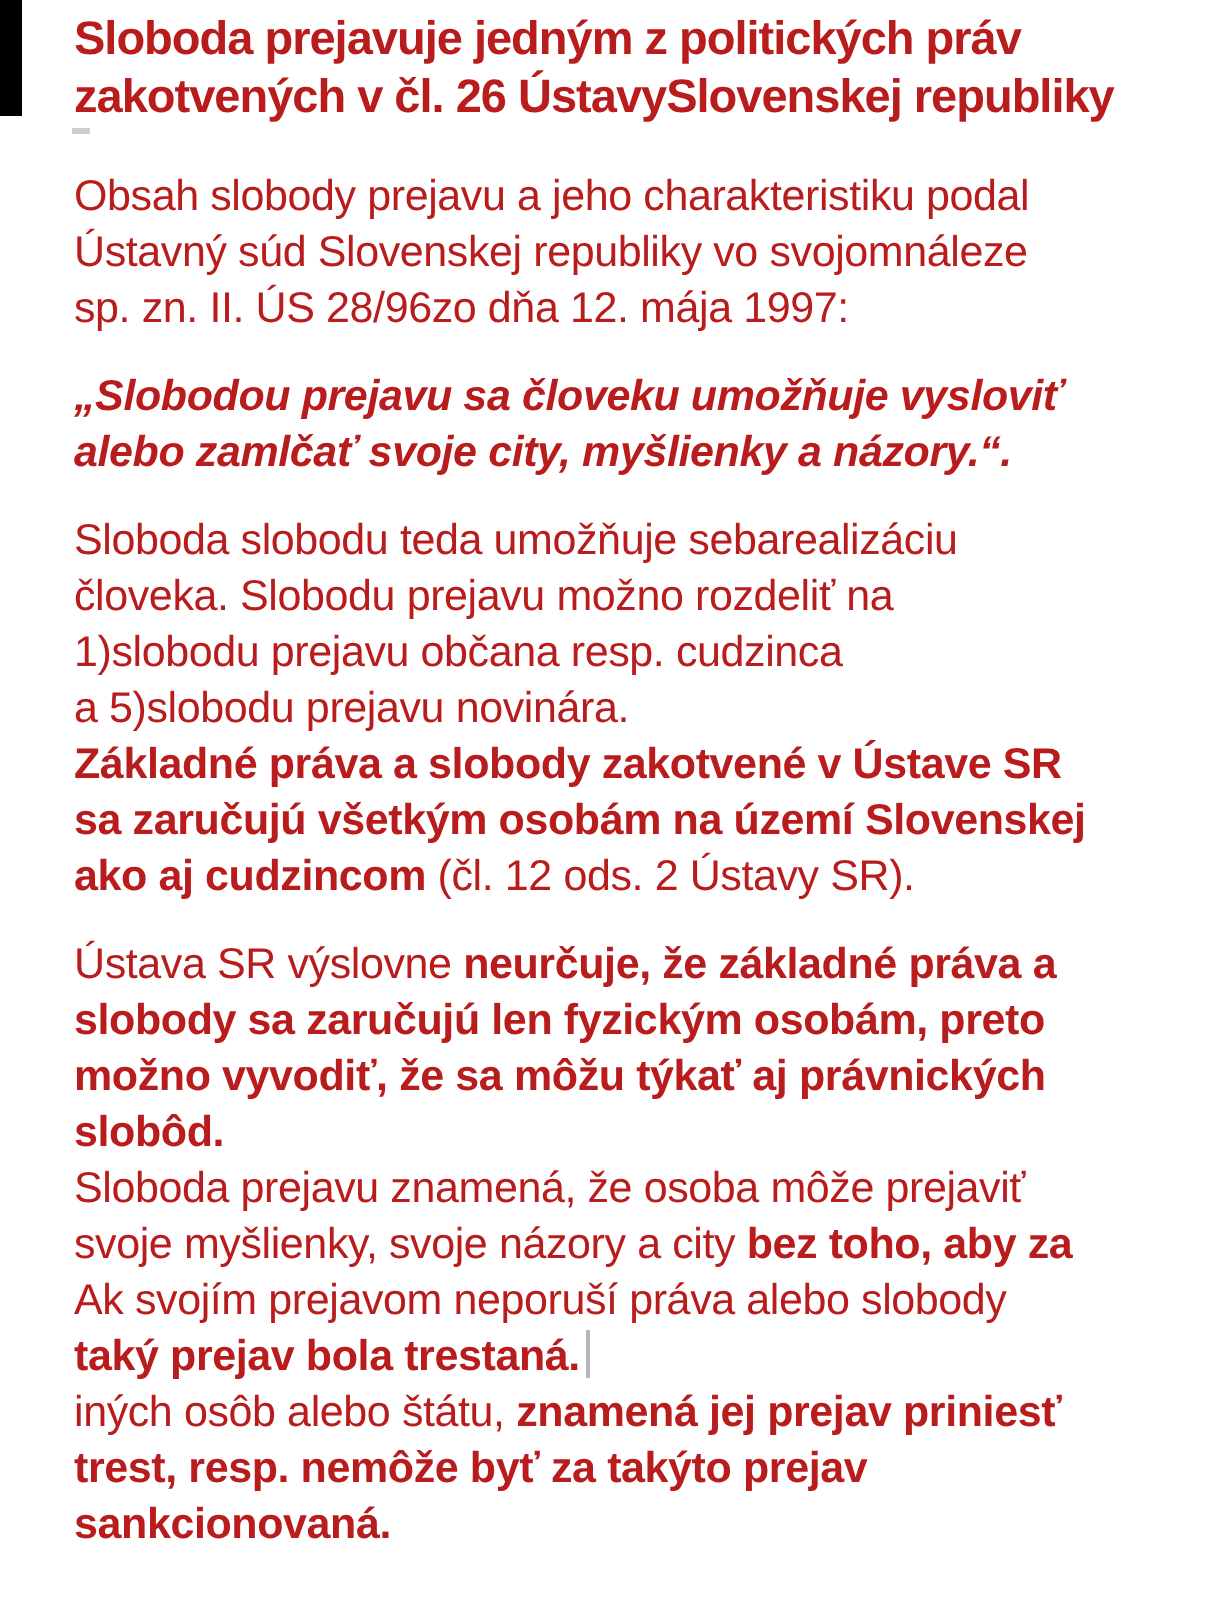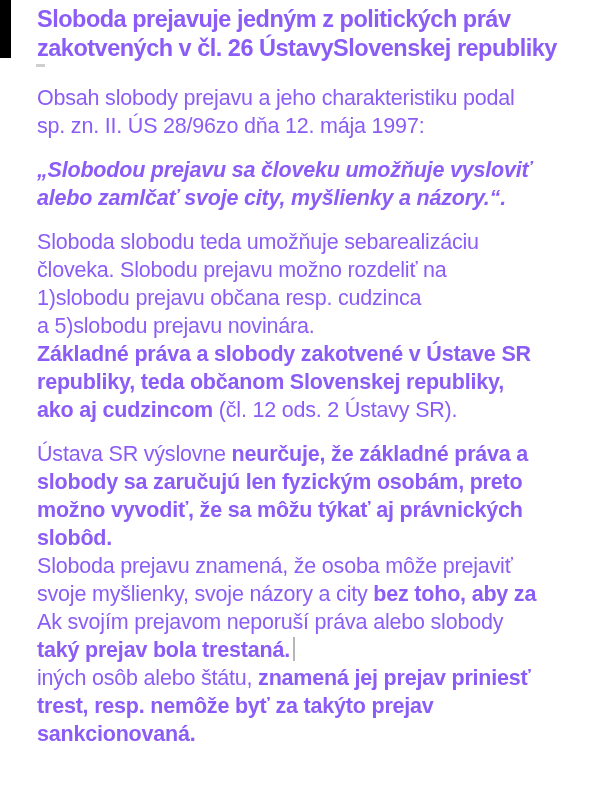--- a/index.html
+++ b/index.html
@@ -32,21 +32,21 @@
     height: 3px;
     background: #cfcfcf;
   }
   .content {
     position: absolute;
     left: 0;
     top: 0;
     width: 609px;
     height: 720px;
     padding: 5px 26px 0 37px;
-    color: #8b5cf6;
+    color: #b91c1c;
     cursor: text;
   }
   .block {
     font-size: 21.5px;
     line-height: 28px;
     letter-spacing: -0.2px;
     margin: 0 0 16px 0;
   }
   .block.heading {
     font-size: 23.5px;
@@ -79,33 +79,34 @@
 <div class="page">
   <div class="left-edge-bar"></div>
   <div class="heading-underline-mark"></div>
   <div class="content" id="doc-content">
       <p class="block heading">
         <span class="text-line"><span class="">Sloboda prejavuje jedným z politických práv</span></span>
         <span class="text-line"><span class="">zakotvených v čl. 26 ÚstavySlovenskej republiky</span></span>
       </p>
       <p class="block paragraph">
         <span class="text-line"><span class="">Obsah slobody prejavu a jeho charakteristiku podal</span></span>
+        <span class="text-line"><span class="">Ústavný súd Slovenskej republiky vo svojomnáleze</span></span>
         <span class="text-line"><span class="">sp. zn. II. ÚS 28/96zo dňa 12. mája 1997:</span></span>
       </p>
       <p class="block quote">
         <span class="text-line"><span class="">„Slobodou prejavu sa človeku umožňuje vysloviť</span></span>
         <span class="text-line"><span class="">alebo zamlčať svoje city, myšlienky a názory.“.</span></span>
       </p>
       <p class="block paragraph">
         <span class="text-line"><span class="">Sloboda slobodu teda umožňuje sebarealizáciu</span></span>
         <span class="text-line"><span class="">človeka. Slobodu prejavu možno rozdeliť na</span></span>
         <span class="text-line"><span class="">1)slobodu prejavu občana resp. cudzinca</span></span>
         <span class="text-line"><span class="">a 5)slobodu prejavu novinára.</span></span>
         <span class="text-line"><span class="run-b ">Základné práva a slobody zakotvené v Ústave SR</span></span>
-        <span class="text-line"><span class="run-b ">republiky, teda občanom Slovenskej republiky,</span></span>
+        <span class="text-line"><span class="run-b ">sa zaručujú všetkým osobám na území Slovenskej</span></span>
         <span class="text-line"><span class="run-b ">ako aj cudzincom</span><span class=""> (čl. 12 ods. 2 Ústavy SR).</span></span>
       </p>
       <p class="block paragraph">
         <span class="text-line"><span class="">Ústava SR výslovne </span><span class="run-b ">neurčuje, že základné práva a</span></span>
         <span class="text-line"><span class="run-b ">slobody sa zaručujú len fyzickým osobám, preto</span></span>
         <span class="text-line"><span class="run-b ">možno vyvodiť, že sa môžu týkať aj právnických</span></span>
         <span class="text-line"><span class="run-b ">slobôd.</span></span>
         <span class="text-line"><span class="">Sloboda prejavu znamená, že osoba môže prejaviť</span></span>
         <span class="text-line"><span class="">svoje myšlienky, svoje názory a city </span><span class="run-b ">bez toho, aby za</span></span>
         <span class="text-line"><span class="">Ak svojím prejavom neporuší práva alebo slobody</span></span>

